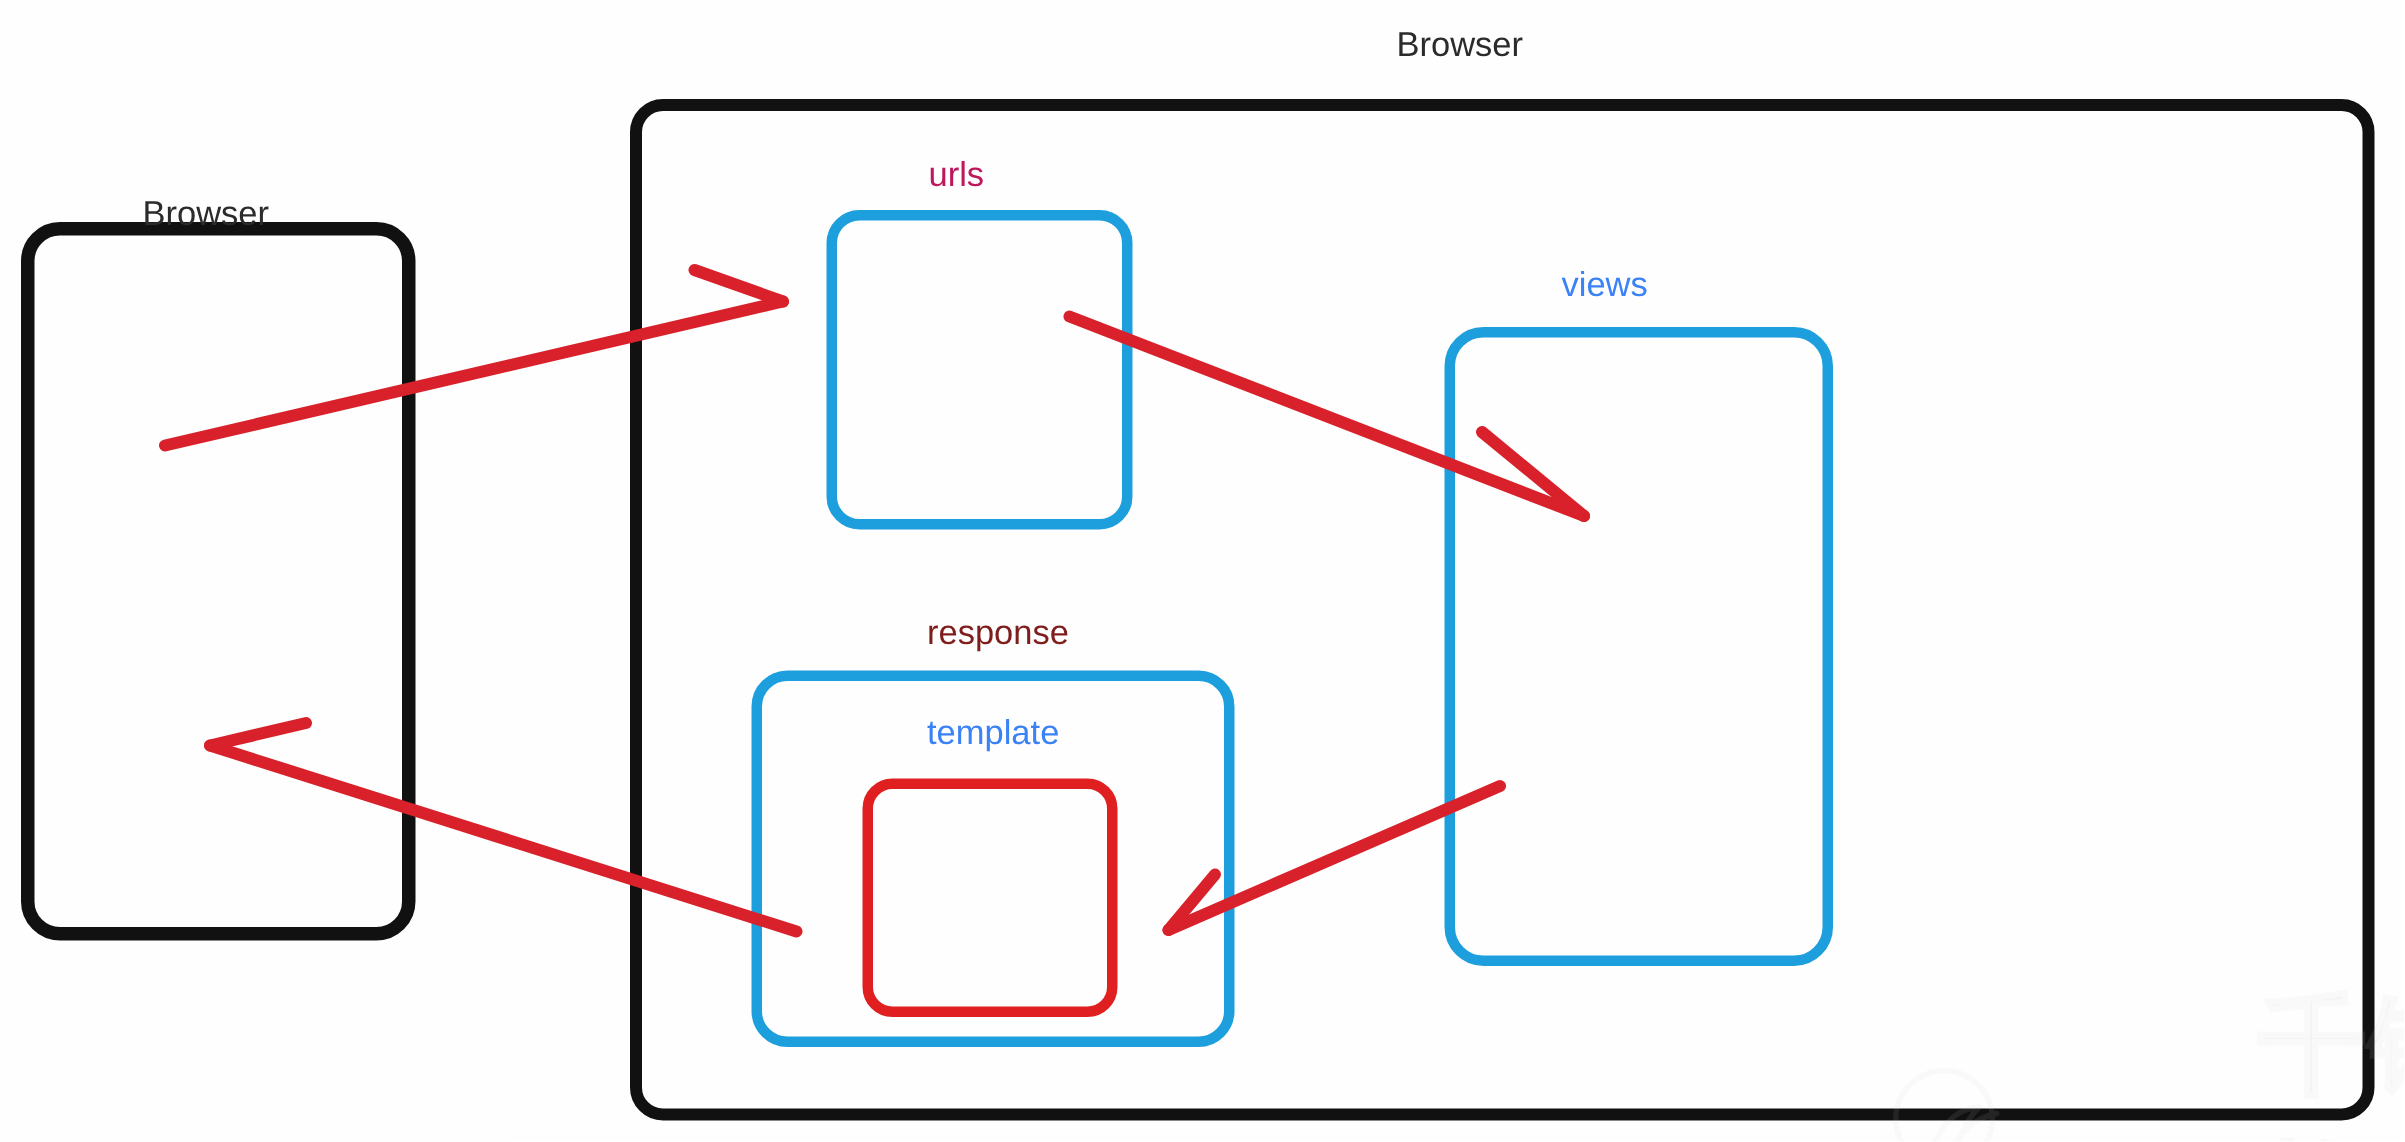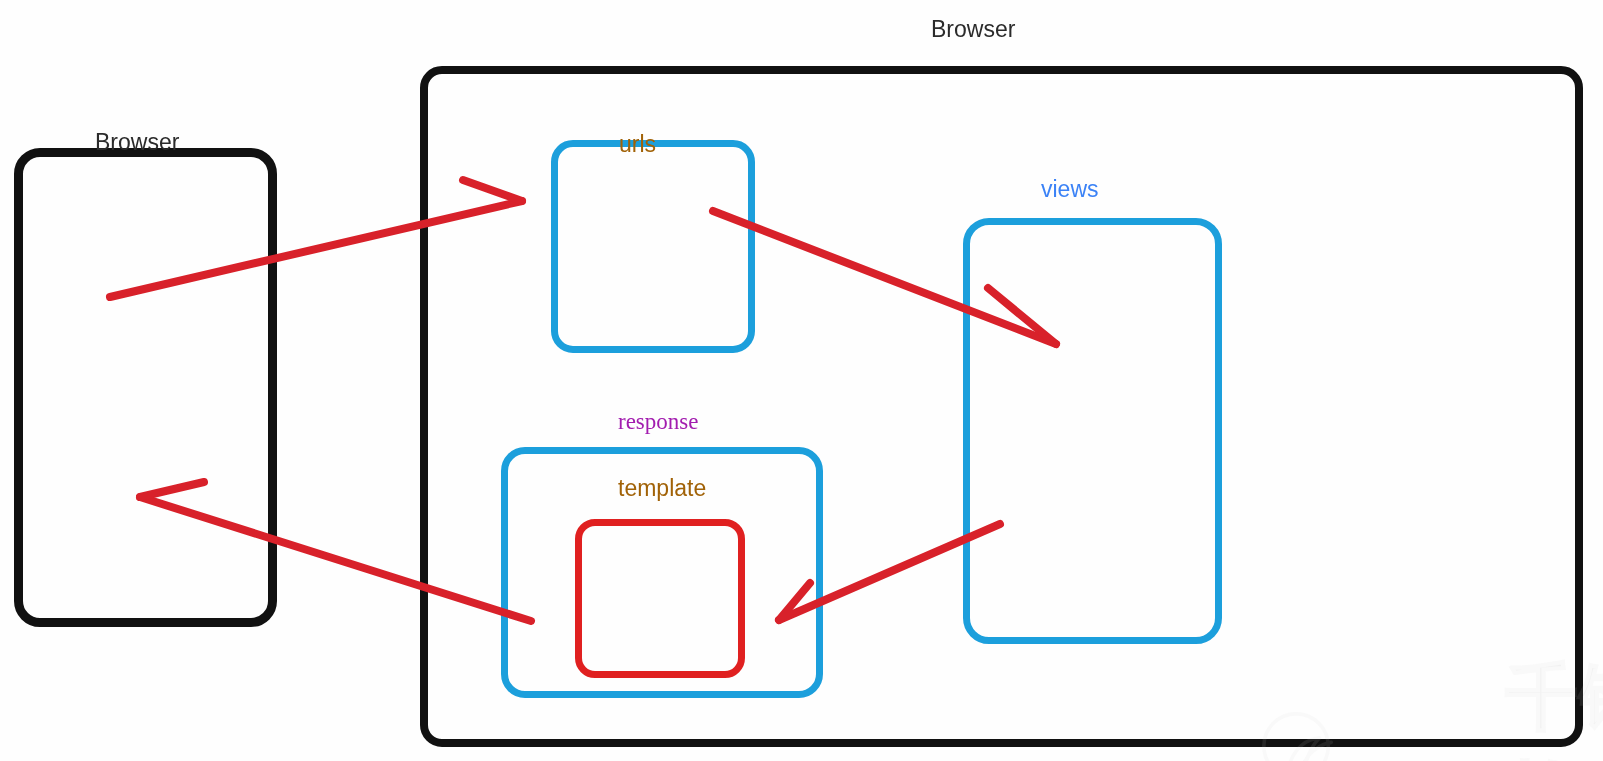--- a/index.html
+++ b/index.html
@@ -76,24 +76,24 @@
   <div class="box" id="urls-box" style="left: 551px; top: 140px; width: 204px; height: 213px; border: 7px solid rgb(28, 159, 220); border-radius: 22px;"></div>
 
   <div class="box" id="views-box" style="left: 963px; top: 218px; width: 259px; height: 426px; border: 7px solid rgb(28, 159, 220); border-radius: 26px;"></div>
 
   <div class="box" id="response-box" style="left: 501px; top: 447px; width: 322px; height: 251px; border: 7px solid rgb(28, 159, 220); border-radius: 24px;"></div>
 
   <div class="box" id="template-box" style="left: 575px; top: 519px; width: 170px; height: 159px; border: 7px solid rgb(224, 32, 32); border-radius: 20px;"></div>
 
   <div class="label label-dark" id="lbl-browser" style="left: 95px; top: 110px; color: rgb(43, 43, 43); margin-top: 21px;">Browser</div>
   <div class="label label-dark" id="lbl-server" style="left: 931px; top: 18px; color: rgb(43, 43, 43);">Browser</div>
-  <div class="label label-blue" id="lbl-urls" style="left: 619px; top: 105px; color: #a16207; margin-top: 28px;">urls</div>
+  <div class="label label-blue" id="lbl-urls" style="left: 619px; top: 105px; color: #be185d;">urls</div>
   <div class="label label-blue" id="lbl-views" style="left: 1041px; top: 178px; color: #3b82f6;">views</div>
-  <div class="label label-orange" id="lbl-response" style="left: 618px; top: 410px; color: #a21caf; font-family: Liberation Serif, serif;">response</div>
-  <div class="label label-red" id="lbl-template" style="left: 618px; top: 477px; color: #a16207;">template</div>
+  <div class="label label-orange" id="lbl-response" style="left: 618px; top: 410px; color: #7f1d1d;">response</div>
+  <div class="label label-red" id="lbl-template" style="left: 618px; top: 477px; color: #3b82f6;">template</div>
 
   <svg class="arrows" id="arrow-layer" viewBox="0 0 1603 761">
       <g>
         <line x1="110" y1="297" x2="522" y2="201" stroke="#d8212a" stroke-width="8" stroke-linecap="round"></line>
         <line x1="522" y1="201" x2="463" y2="180" stroke="#d8212a" stroke-width="8" stroke-linecap="round"></line>
       </g>
       <g>
         <line x1="713" y1="211" x2="1056" y2="344" stroke="#d8212a" stroke-width="8" stroke-linecap="round"></line>
         <line x1="1056" y1="344" x2="988" y2="288" stroke="#d8212a" stroke-width="8" stroke-linecap="round"></line>
       </g>

